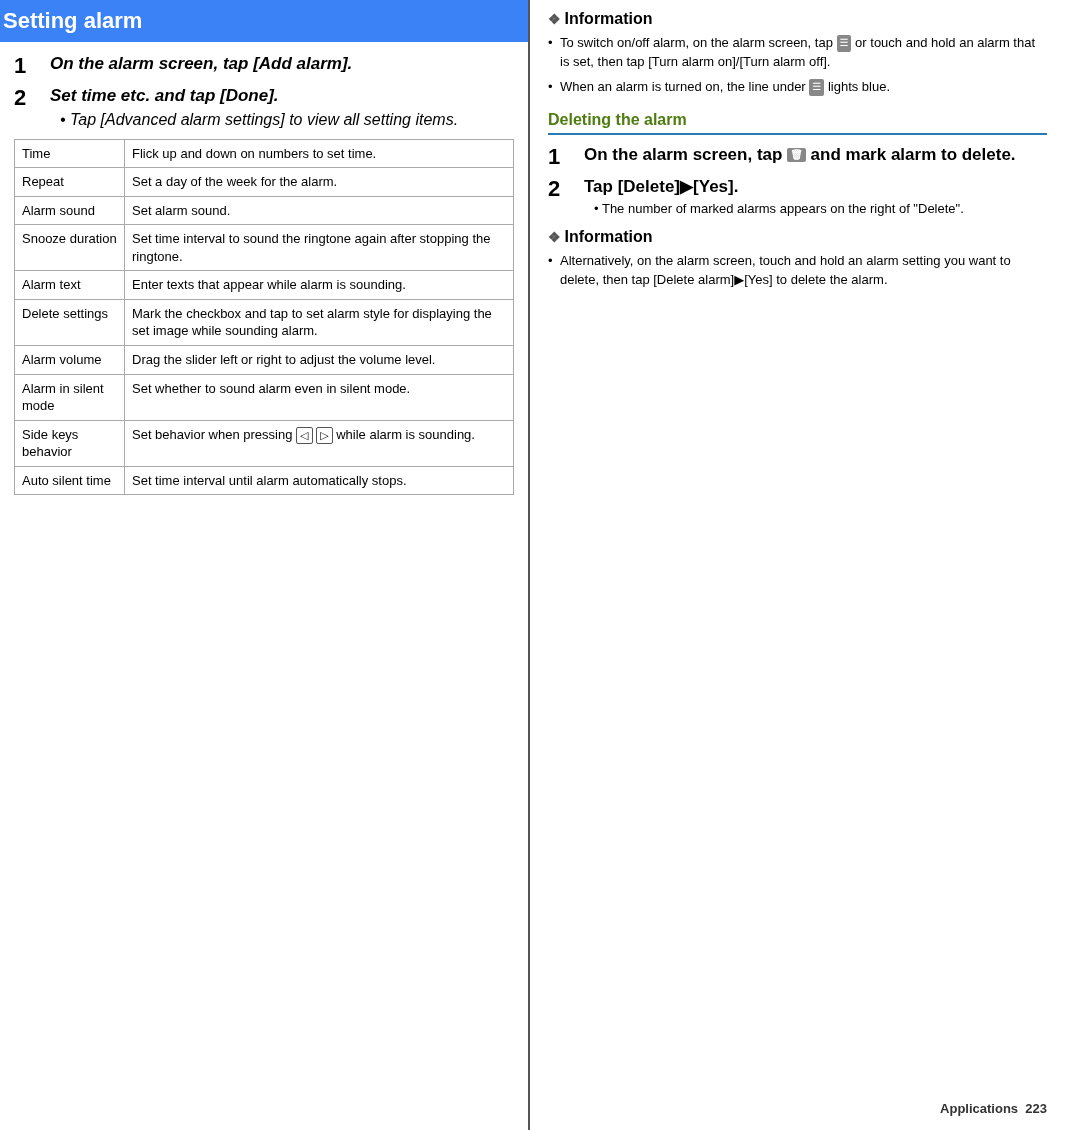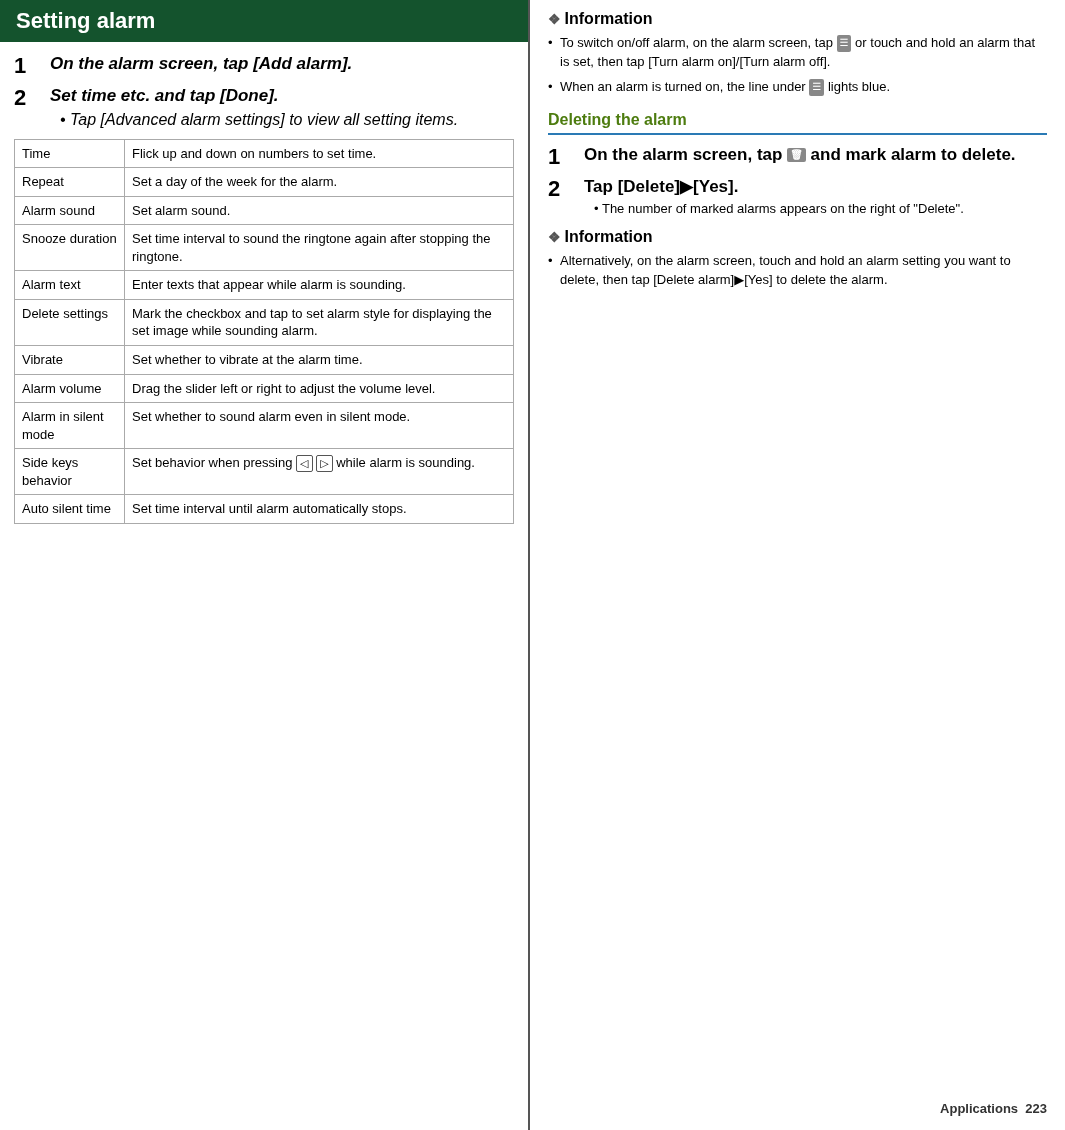--- a/index.html
+++ b/index.html
@@ -19,25 +19,25 @@
       width: 530px;
       padding: 0;
       border-right: 2px solid #555;
     }
     .right-panel {
       width: 535px;
       padding: 10px 18px;
     }
     
     .section-header {
-      background: #14532d;
+      background: #3b82f6;
       color: #ffffff;
       font-size: 22px;
       font-weight: bold;
-      padding: 8px 16px;
+      padding: 8px 3px;
       margin-bottom: 12px;
     }
     .step {
       display: flex;
       align-items: flex-start;
       margin: 8px 14px 8px 14px;
     }
     .step-num {
       font-size: 22px;
       font-weight: bold;
@@ -212,24 +212,20 @@
           <td>Snooze duration</td>
           <td>Set time interval to sound the ringtone again after stopping the ringtone.</td>
         </tr>
         <tr>
           <td>Alarm text</td>
           <td>Enter texts that appear while alarm is sounding.</td>
         </tr>
         <tr>
           <td>Delete settings</td>
           <td>Mark the checkbox and tap to set alarm style for displaying the set image while sounding alarm.</td>
-        </tr>
-        <tr>
-          <td>Vibrate</td>
-          <td>Set whether to vibrate at the alarm time.</td>
         </tr>
         <tr>
           <td>Alarm volume</td>
           <td>Drag the slider left or right to adjust the volume level.</td>
         </tr>
         <tr>
           <td>Alarm in silent mode</td>
           <td>Set whether to sound alarm even in silent mode.</td>
         </tr>
         <tr>

